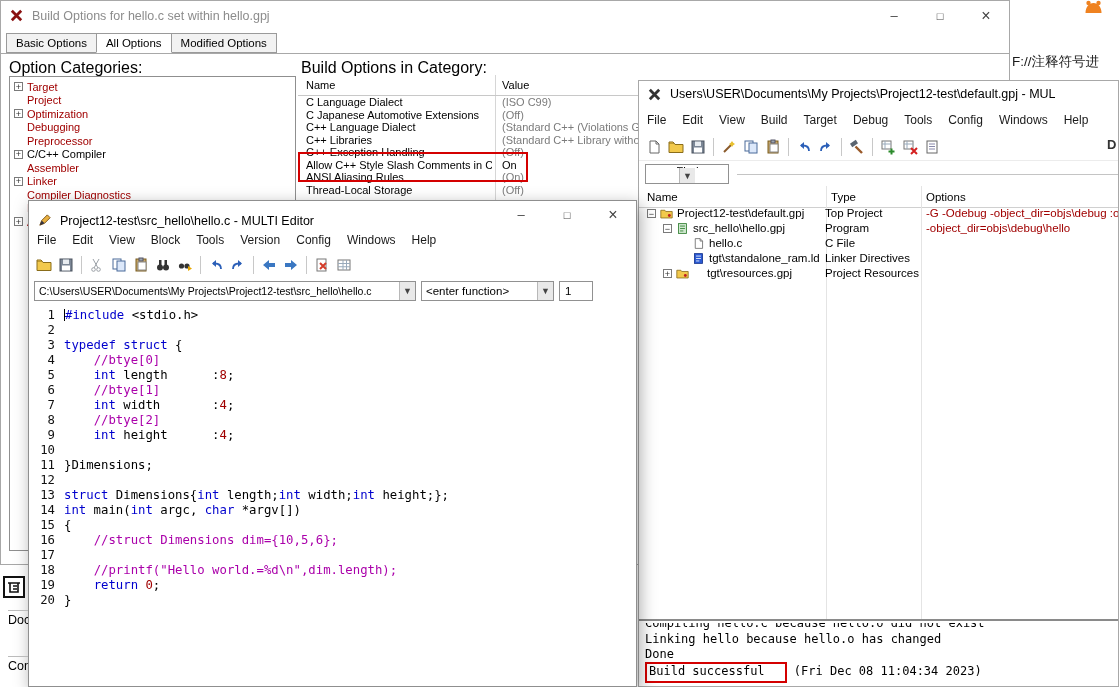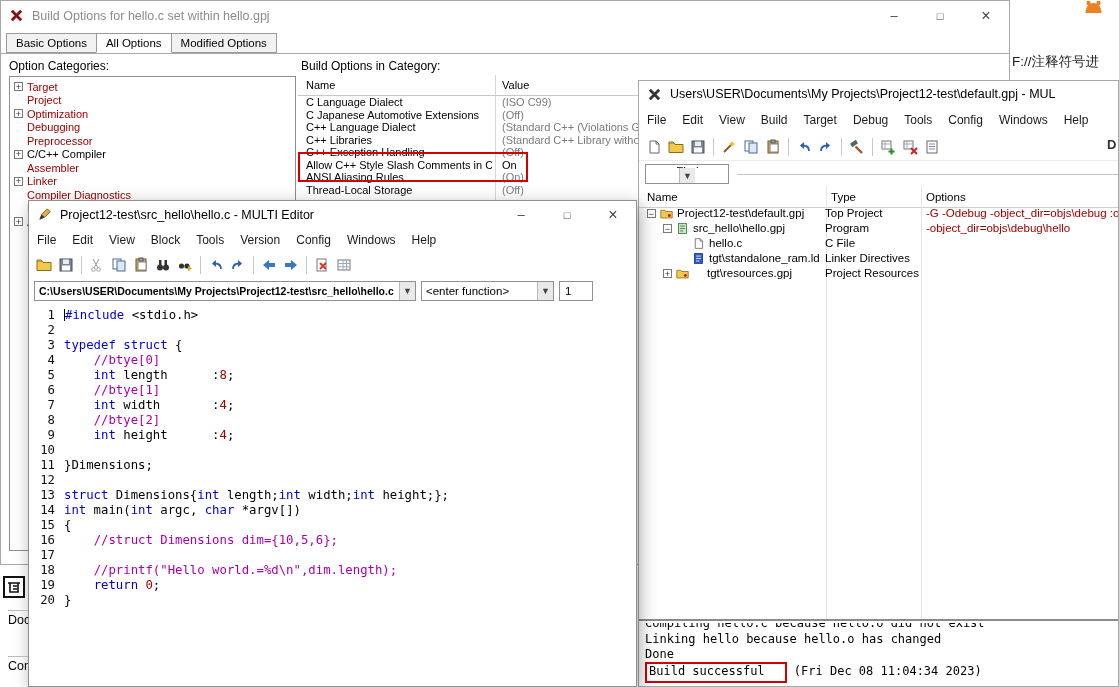--- a/index.html
+++ b/index.html
@@ -23,21 +23,21 @@
   .tb-btn svg{width:16px;height:16px;display:block;}
   .tb-sep{width:1px;height:18px;background:#c8c8c8;margin:0 4px;}
 
   
   #build-dialog{left:0;top:0;width:1010px;height:565px;z-index:1;}
   #build-dialog .titlebar{height:29px;}
   #bo-tabs{position:absolute;top:29px;left:0;right:0;height:24px;border-bottom:1px solid #a8a8a8;padding-left:5px;display:flex;align-items:flex-end;box-sizing:border-box;}
   .tab{font-size:11.5px;color:#000;background:#f2f2f2;border:1px solid #9a9a9a;margin-right:-1px;padding:3px 9px;position:relative;}
   .tab.active{background:#fff;border-bottom-color:#fff;z-index:2;}
   .bo-body{position:absolute;top:53px;left:0;right:0;bottom:0;}
-  .bo-label{position:absolute;font-size:12px;color:#000;top:5px;}
+  .bo-label{position:absolute;font-size:16px;color:#000;top:5px;}
   .bo-label.l1{left:8px;}
   .bo-label.l2{left:300px;}
   #bo-tree{position:absolute;left:8px;top:22px;width:287px;height:475px;border:1px solid #8f8f8f;padding-top:3px;box-sizing:border-box;overflow:hidden;}
   .cat-row{display:flex;align-items:center;height:13.5px;padding-left:4px;}
   .expander{display:inline-flex;align-items:center;justify-content:center;width:9px;height:9px;border:1px solid #7a7a7a;font-size:9px;line-height:8px;color:#333;background:#fff;box-sizing:border-box;}
   .cat-row .expander{margin-right:4px;}
   .exp-space{width:13px;flex:0 0 13px;}
   .cat-label{font-size:11px;color:#000;white-space:nowrap;}
   .red{color:#a00000;}
   #bo-table{position:absolute;left:297px;top:21px;right:0;height:480px;overflow:hidden;}
@@ -79,25 +79,25 @@
   .tree-options{position:absolute;left:287px;right:0;top:1px;white-space:pre;overflow:hidden;}
   .pm-splitter{position:absolute;left:0;right:0;top:538px;height:2px;background:#8a8a8a;}
   #pm-output{position:absolute;left:0;top:540px;right:0;bottom:0;background:#fff;font-family:"DejaVu Sans Mono",monospace;font-size:12px;padding:2px 0 0 6px;overflow:hidden;}
   .out-clip{height:9px;overflow:hidden;}
   .out-clip span{display:block;margin-top:-7px;white-space:pre;}
   .out-line{line-height:15px;white-space:pre;color:#000;}
   .out-box{display:inline-block;border:2px solid #d40000;padding:0 20px 2px 2px;}
 
   
   #editor-win{left:28px;top:200px;width:609px;height:487px;z-index:3;border:1px solid #8f8f8f;box-shadow:3px 5px 16px rgba(0,0,0,.35);}
-  #editor-win .titlebar{height:27px;}
+  #editor-win .titlebar{height:27px;align-items:flex-end;}
   #editor-win .menubar{height:23px;}
   #editor-win .toolbar{height:27px;}
   .combo-row{height:26px;position:relative;}
-  #ed-path{position:absolute;left:5px;top:3px;width:382px;font-weight:bold;}
+  #ed-path{position:absolute;left:5px;top:3px;width:382px;}
   #ed-path .cv{font-size:10.5px;}
   #ed-func{position:absolute;left:392px;top:3px;width:133px;}
   #ed-line{position:absolute;left:530px;top:3px;width:34px;height:20px;border:1px solid #919191;box-sizing:border-box;font-size:11.5px;display:flex;align-items:center;padding-left:5px;}
   #code{position:absolute;left:0;top:104px;right:0;bottom:0;overflow:hidden;padding-top:3px;font-family:"DejaVu Sans Mono",monospace;font-size:12.3px;}
   .code-row{display:flex;height:15px;line-height:15px;}
   .gutter{flex:0 0 26px;text-align:right;padding-right:9px;color:#111;}
   .code-text{white-space:pre;}
   .pl{color:#000;} .kw{color:#0000cd;} .cm{color:#aa00aa;} .num{color:#a00000;}
   .caret{display:inline-block;width:1px;height:12px;background:#000;vertical-align:-2px;}
 

